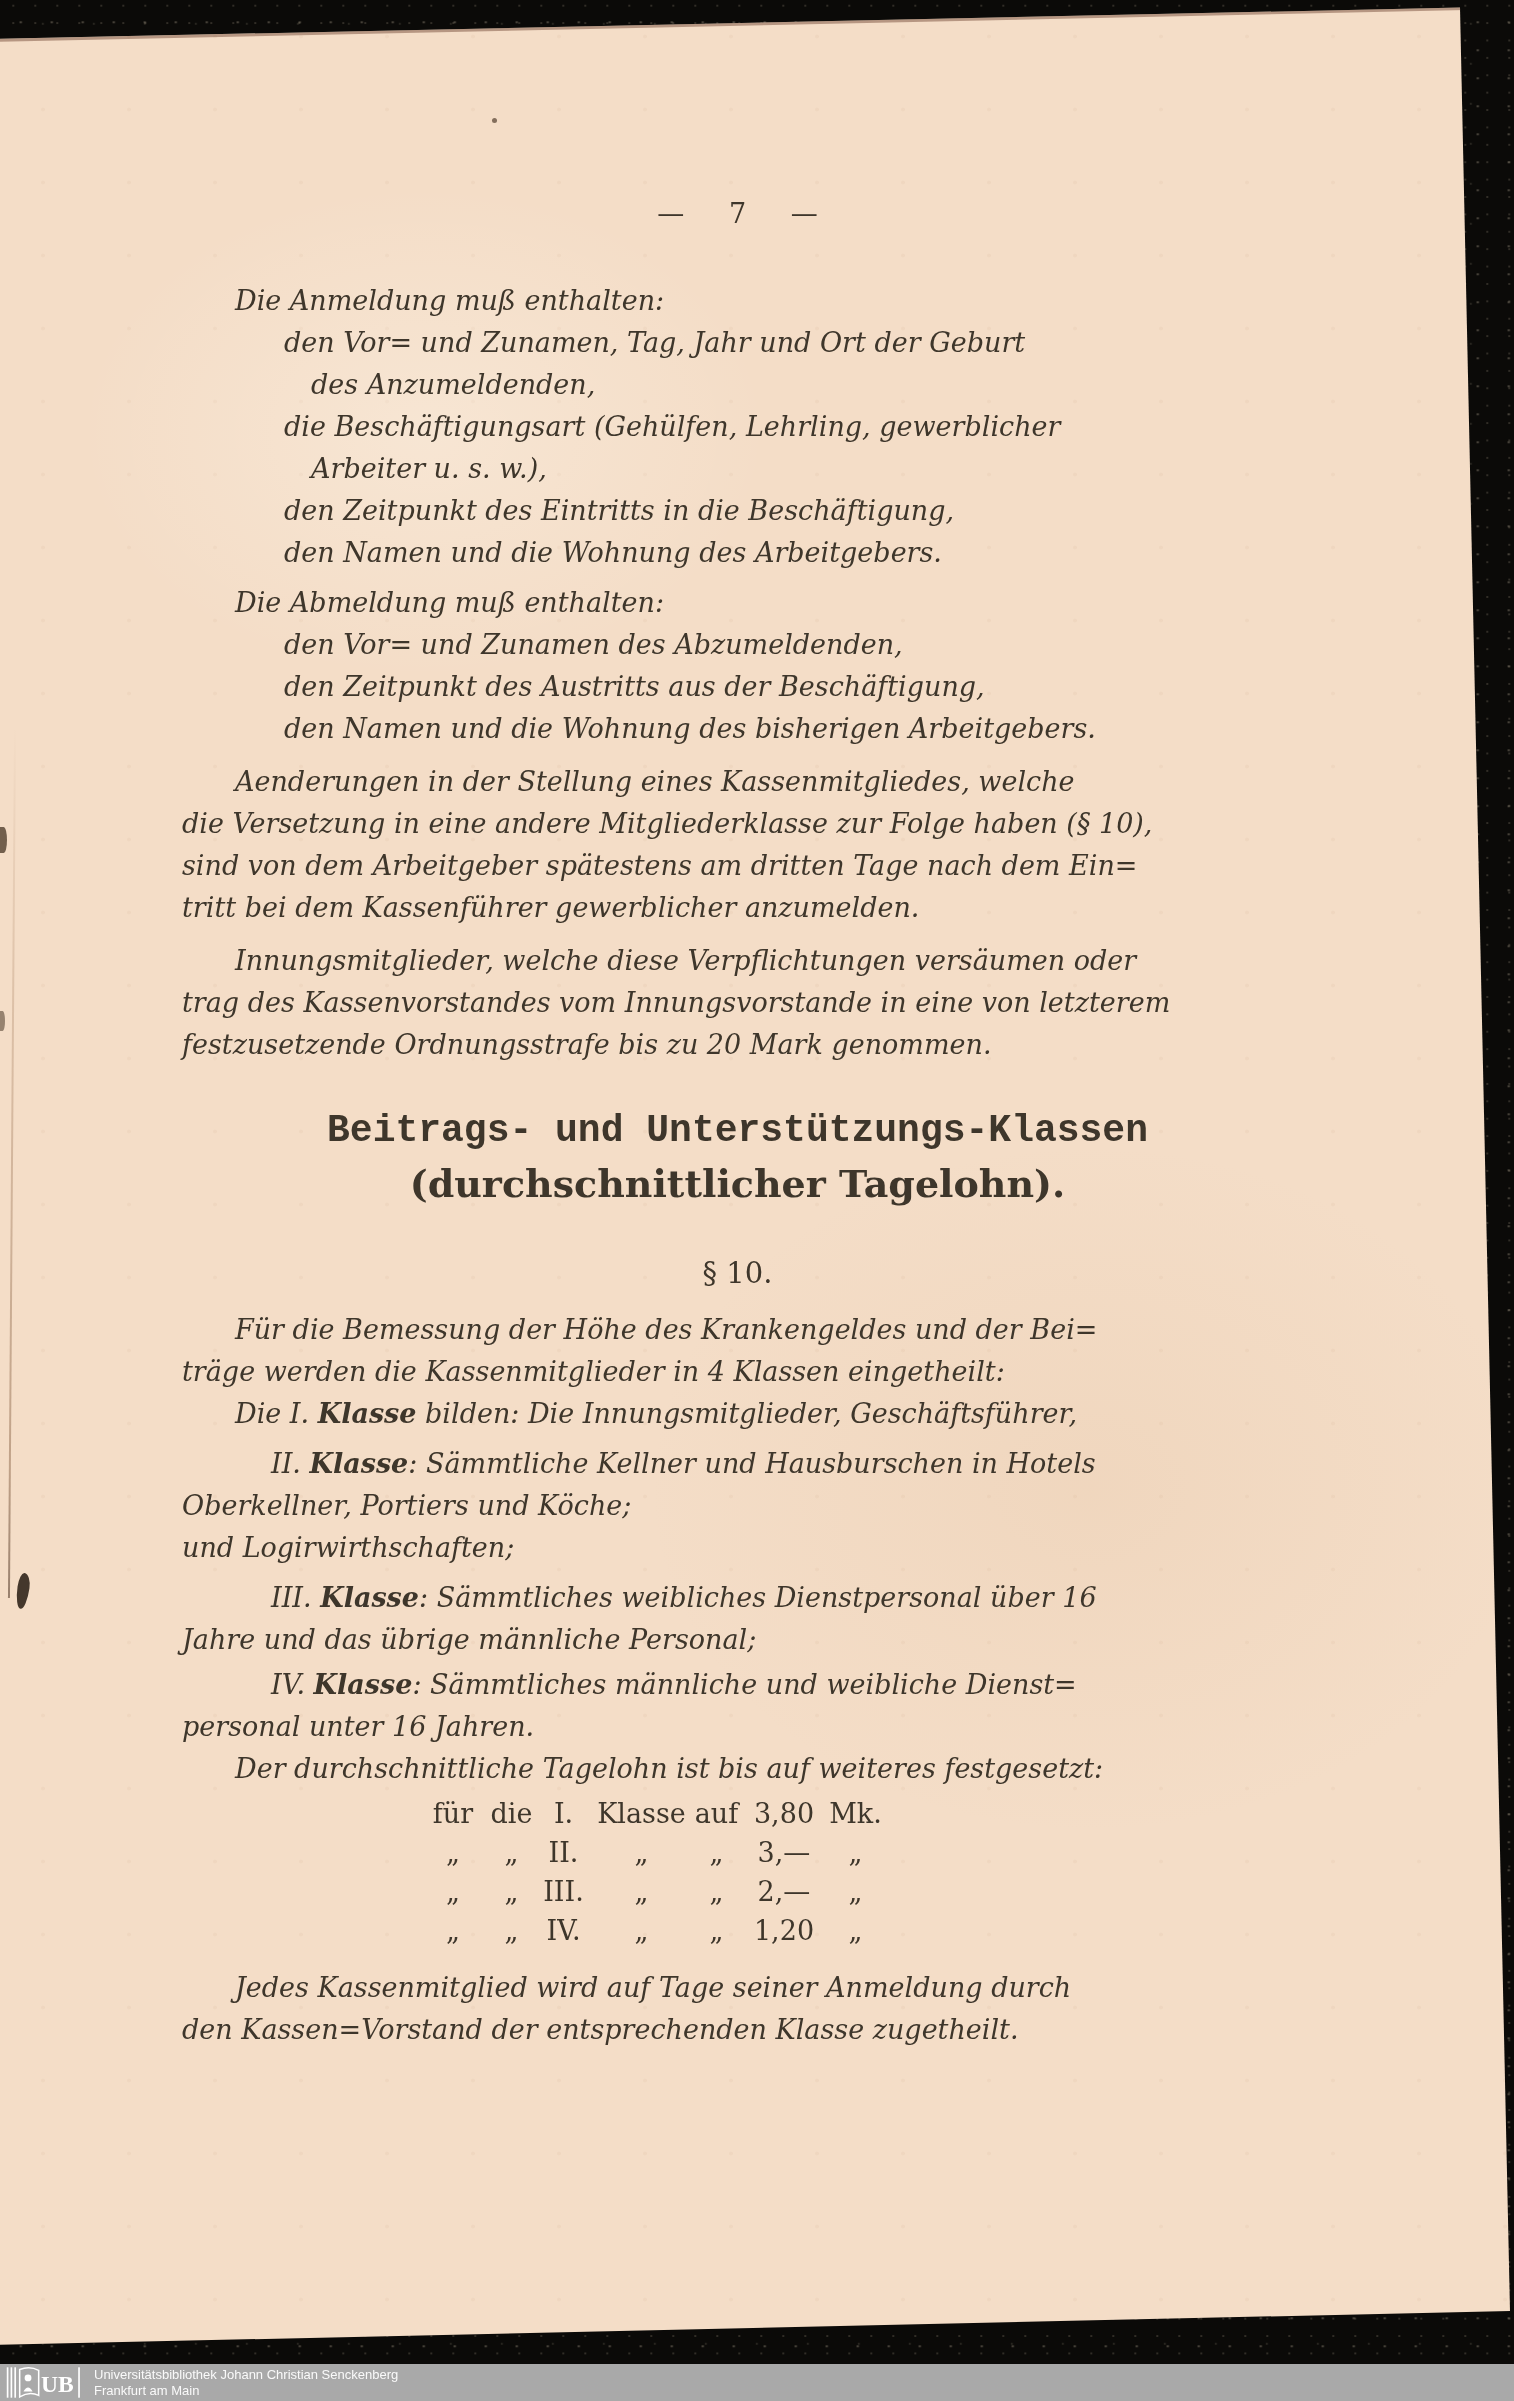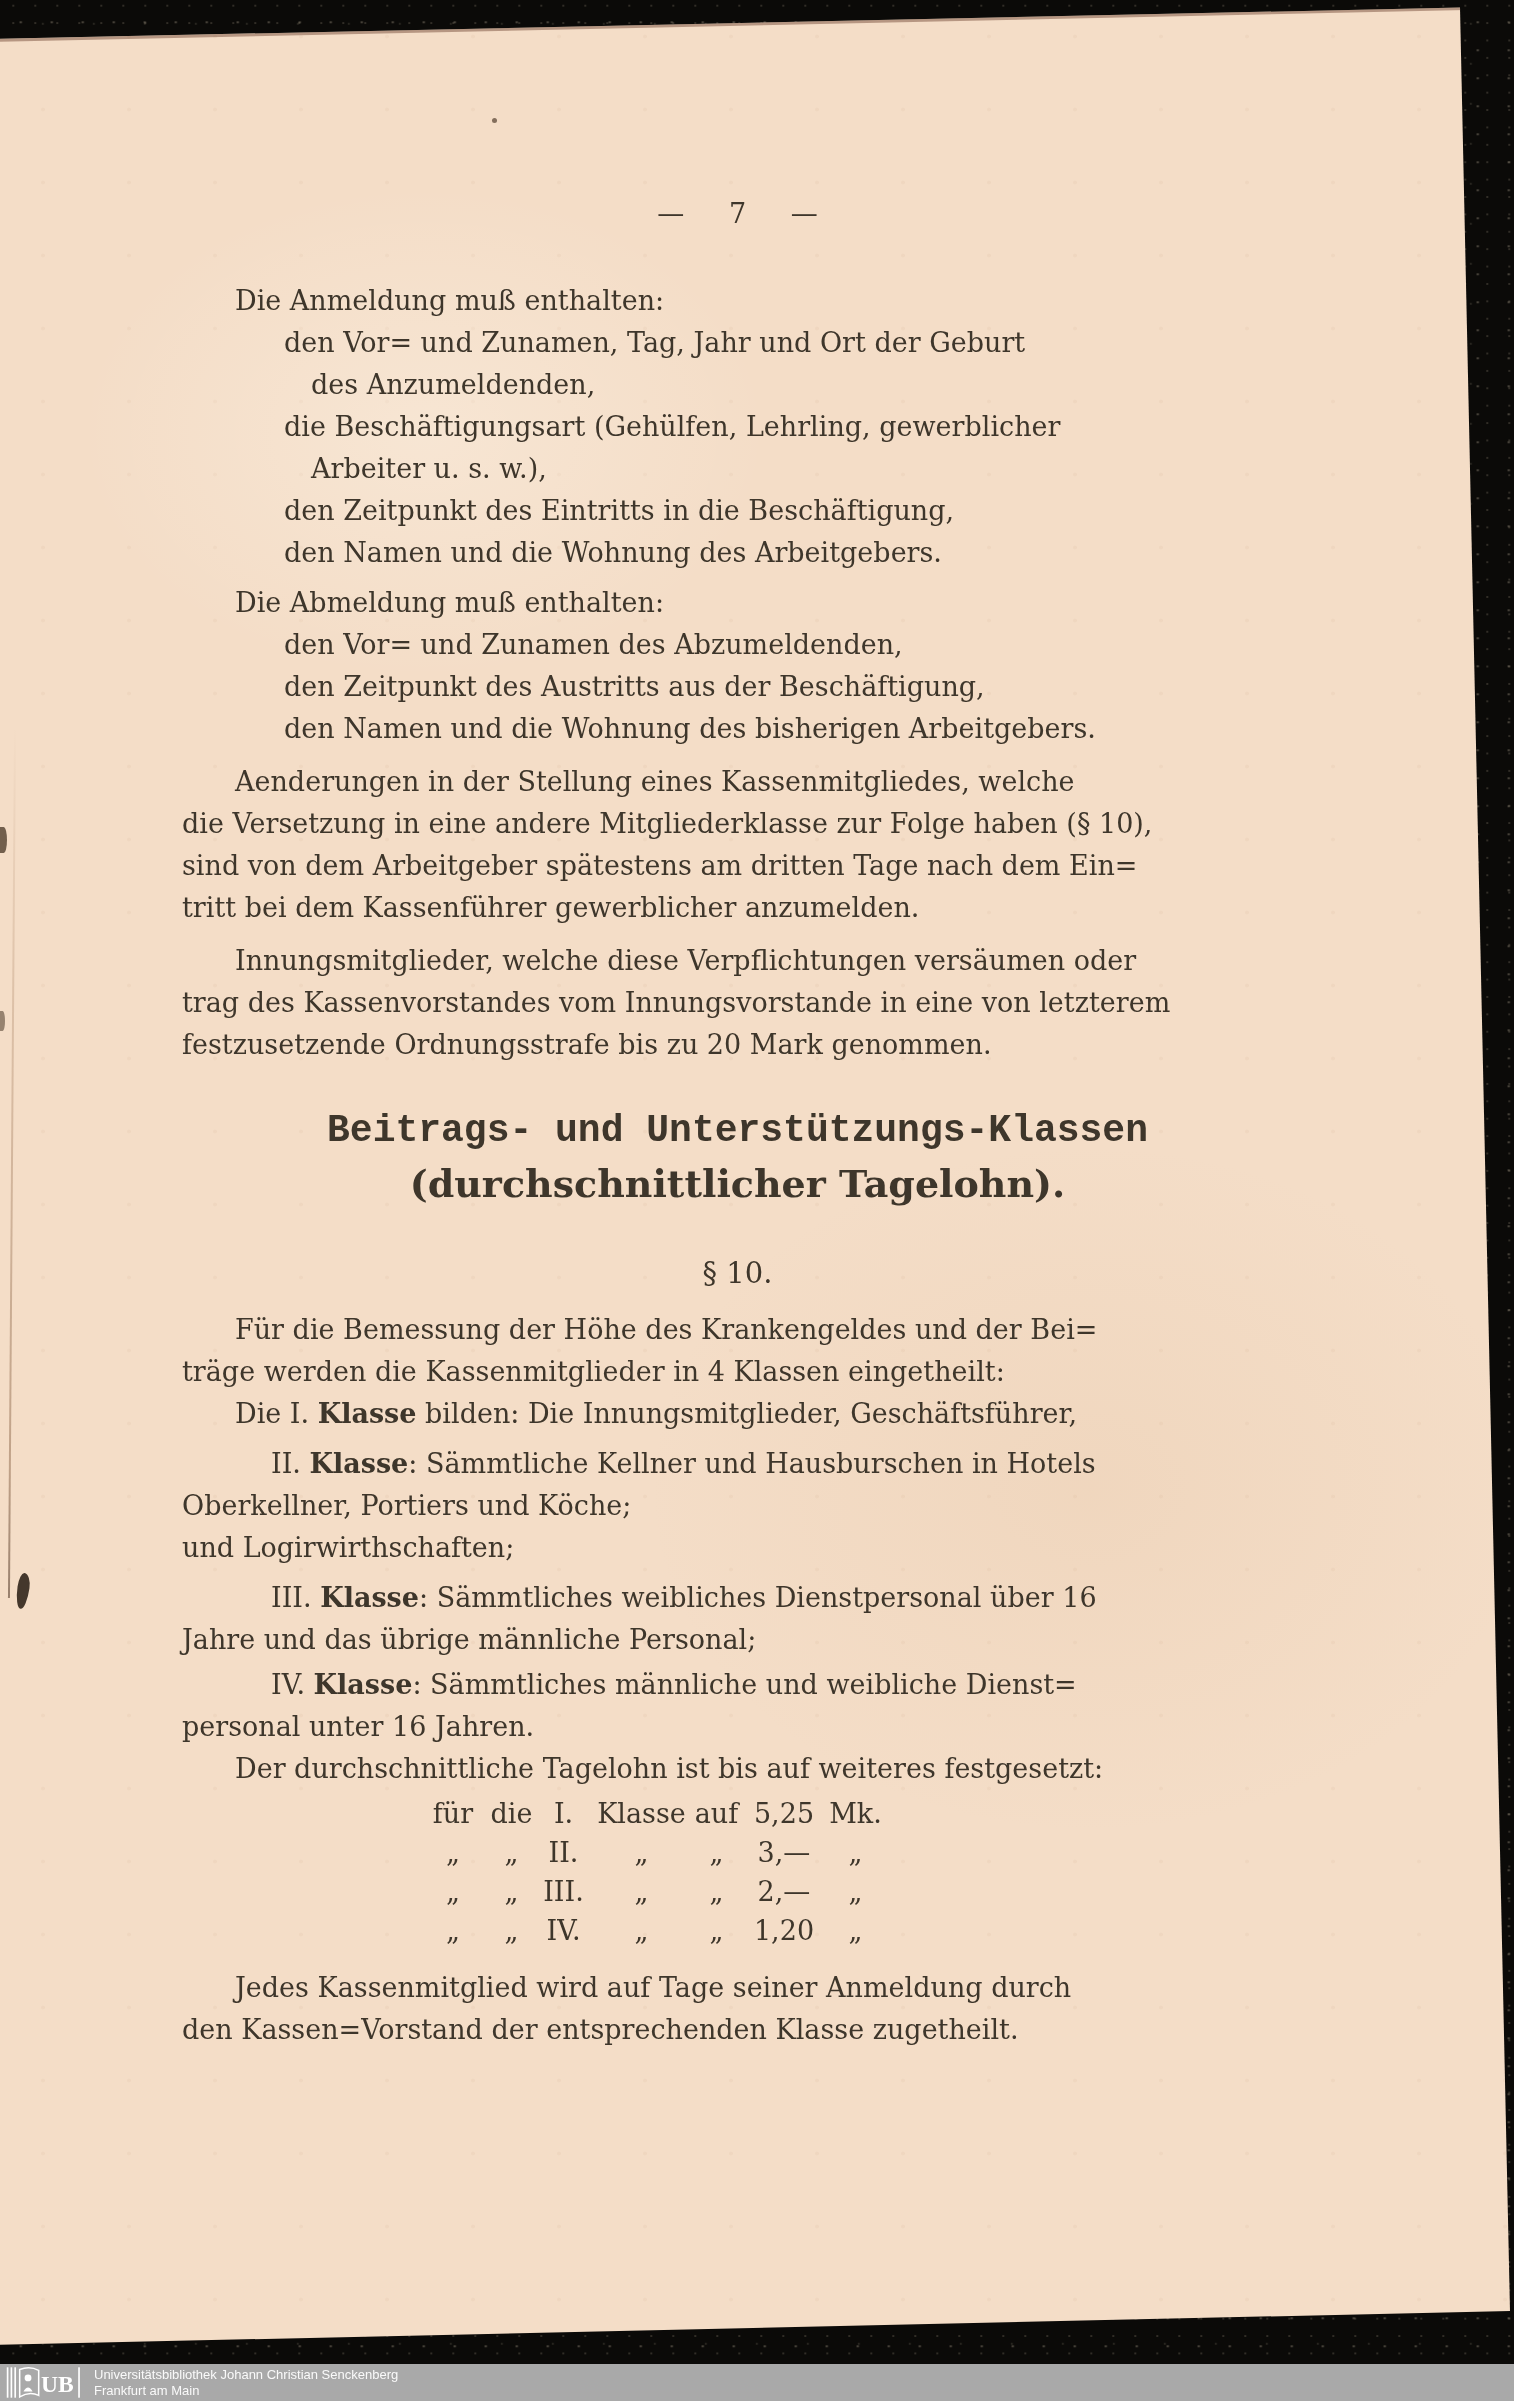--- a/index.html
+++ b/index.html
@@ -36,21 +36,21 @@
   }
   .page-number{
     position:absolute;left:182px;top:198px;width:1111px;
     text-align:center;font-size:27px;word-spacing:36px;
     color:var(--ink,#3e362b);
   }
   .content{
     position:absolute;left:182px;top:280px;width:1111px;
     font-size:27px;color:var(--ink,#3e362b);
   }
-  .ln{min-height:42px;line-height:42px;white-space:nowrap;}
+  .ln{min-height:42px;line-height:42px;white-space:nowrap;font-style:italic;}
   .para{padding-left:53px;}
   .item{padding-left:102px;}
   .cont{padding-left:129px;}
   .klasse{padding-left:89px;}
   .body{padding-left:0;}
   .b{font-weight:bold;}
   .heading{
     text-align:center;font-weight:bold;font-size:38px;
     line-height:53px;min-height:53px;white-space:nowrap;
   }
@@ -142,21 +142,21 @@
         <div class="ln klasse g5"><span>IV. </span><span class="b">Klasse</span><span>: Sämmtliches männliche und weibliche Dienst=</span></div>
         <div class="ln body "><span>personal unter 16 Jahren.</span></div>
         <div class="ln para "><span>Der durchschnittliche Tagelohn ist bis auf weiteres festgesetzt:</span></div>
         <div class="rates g5">
           <div class="rrow">
             <span class="rcell">für</span>
             <span class="rcell">die</span>
             <span class="rcell">I.</span>
             <span class="rcell">Klasse</span>
             <span class="rcell">auf</span>
-            <span class="rcell">5,25</span>
+            <span class="rcell">3,80</span>
             <span class="rcell">Mk.</span>
           </div>
           <div class="rrow">
             <span class="rcell">„</span>
             <span class="rcell">„</span>
             <span class="rcell">II.</span>
             <span class="rcell">„</span>
             <span class="rcell">„</span>
             <span class="rcell">3,—</span>
             <span class="rcell">„</span>

